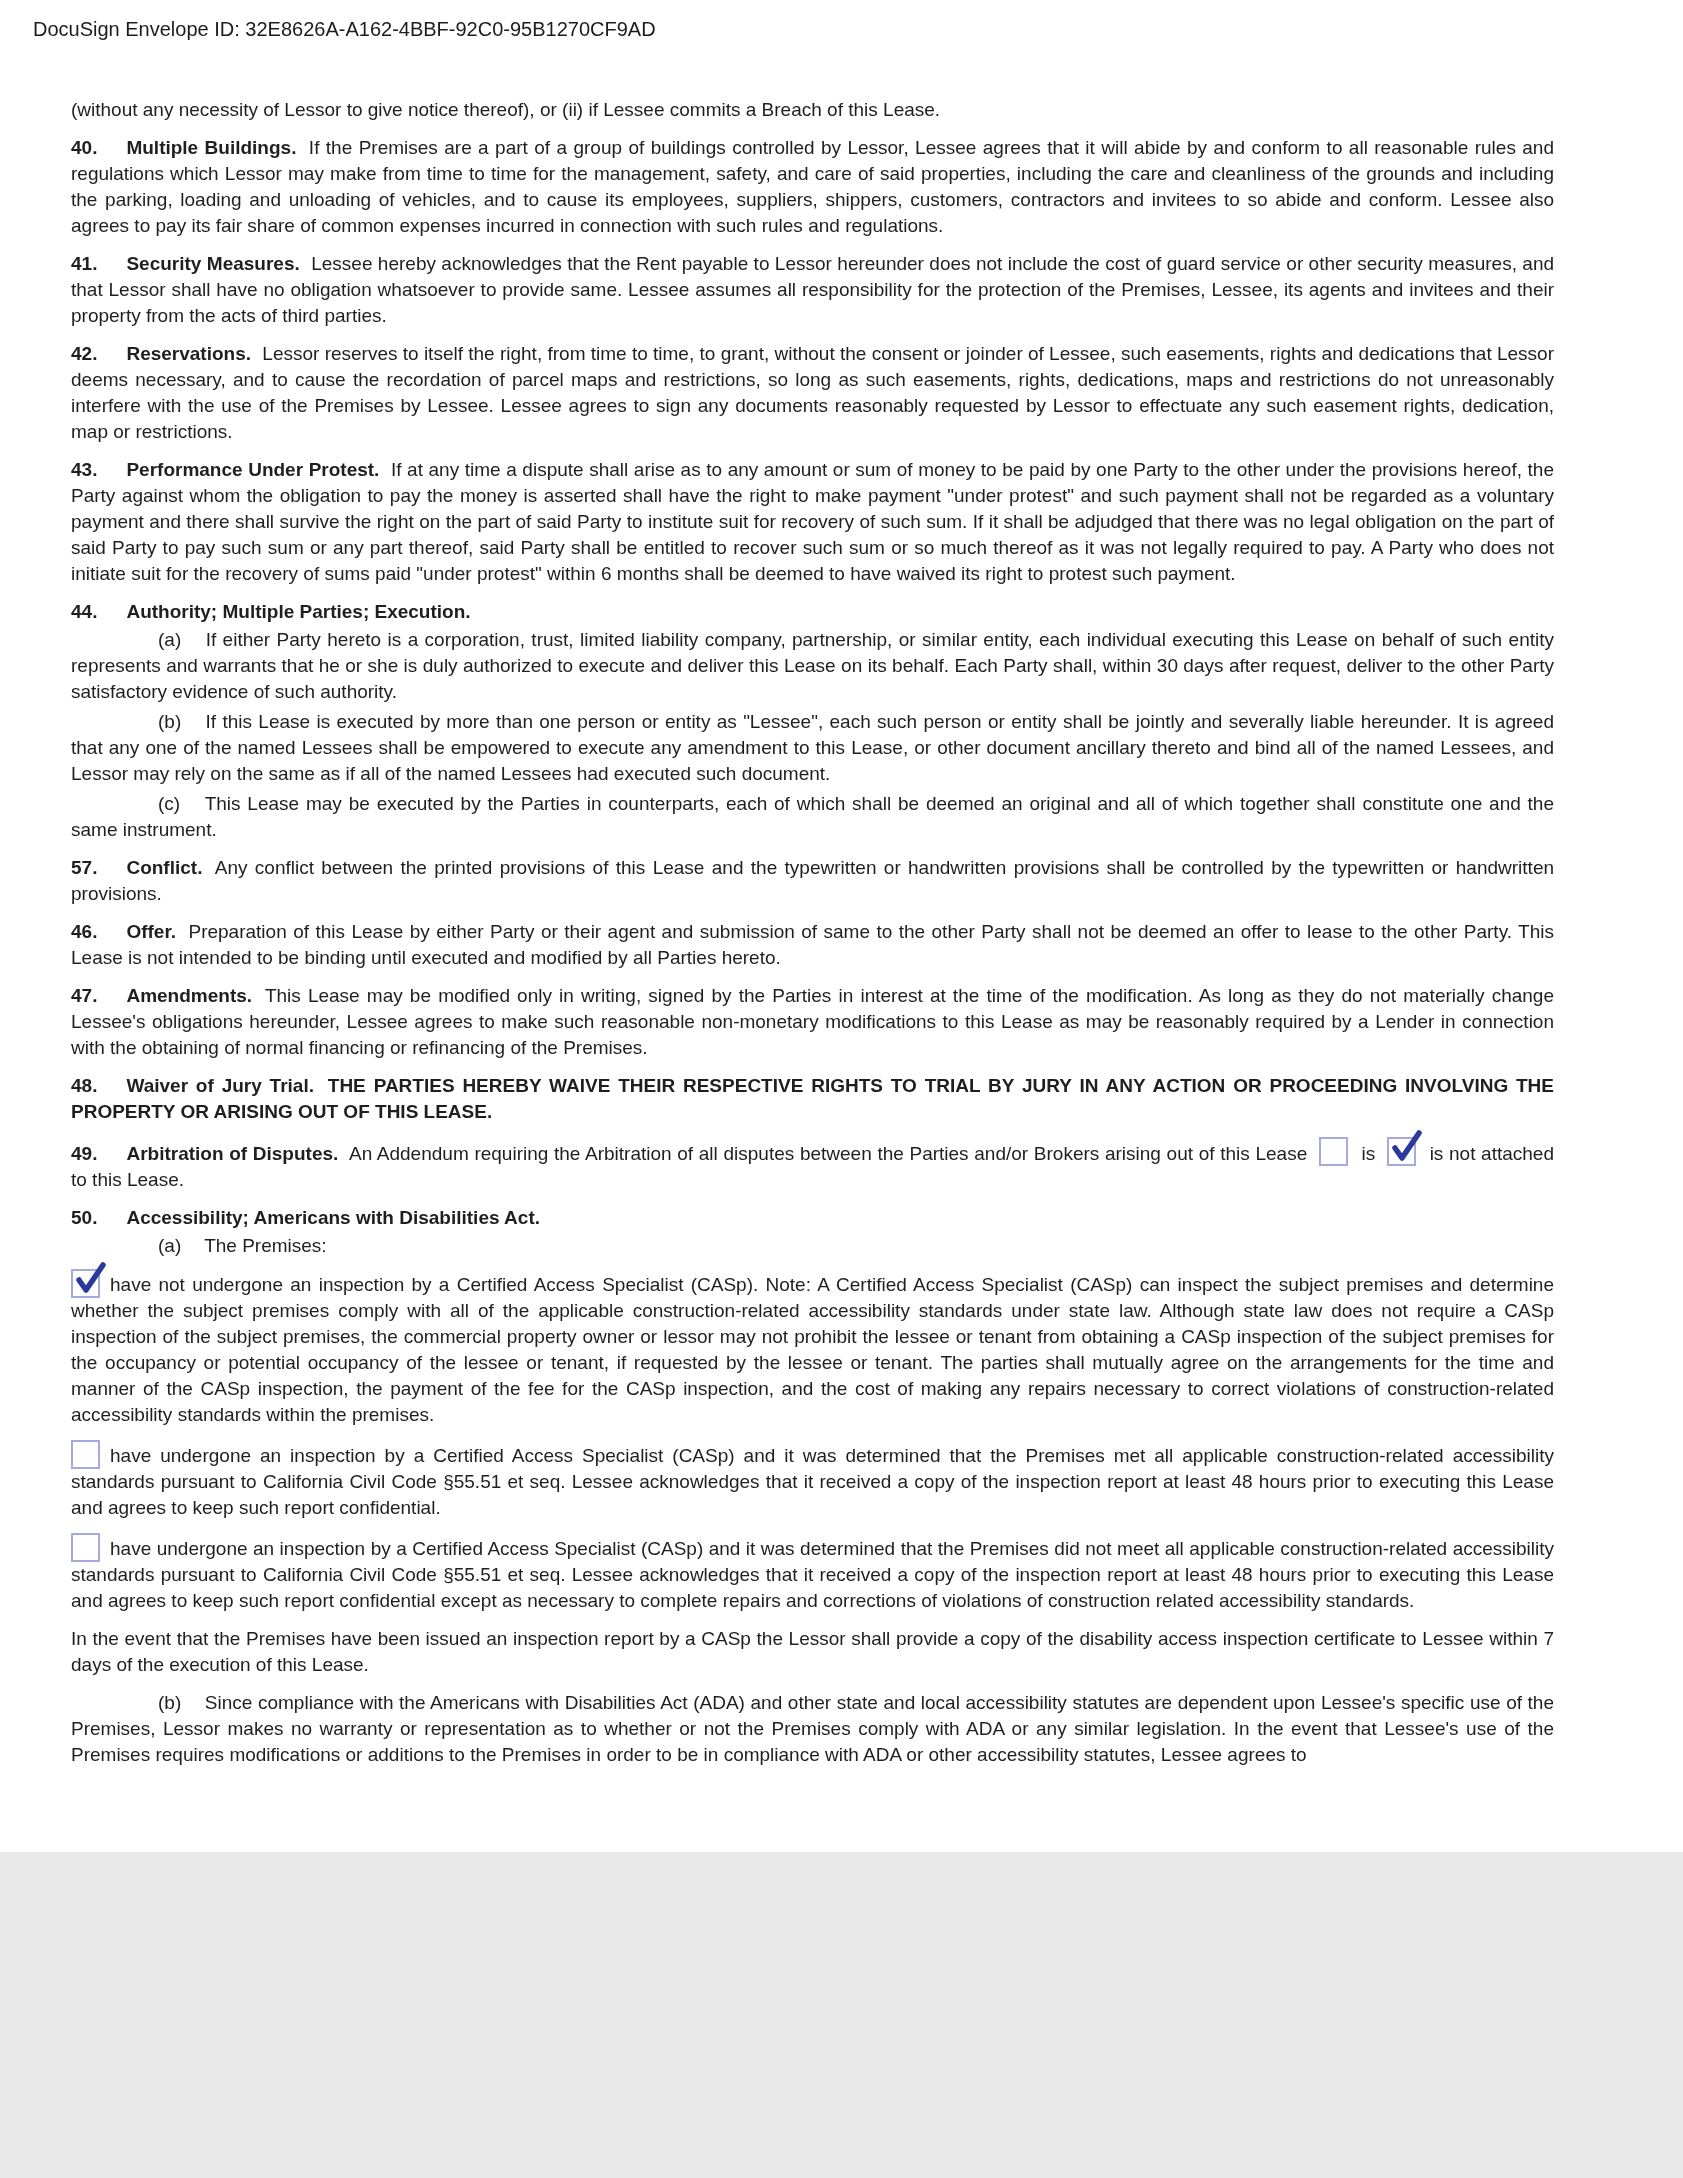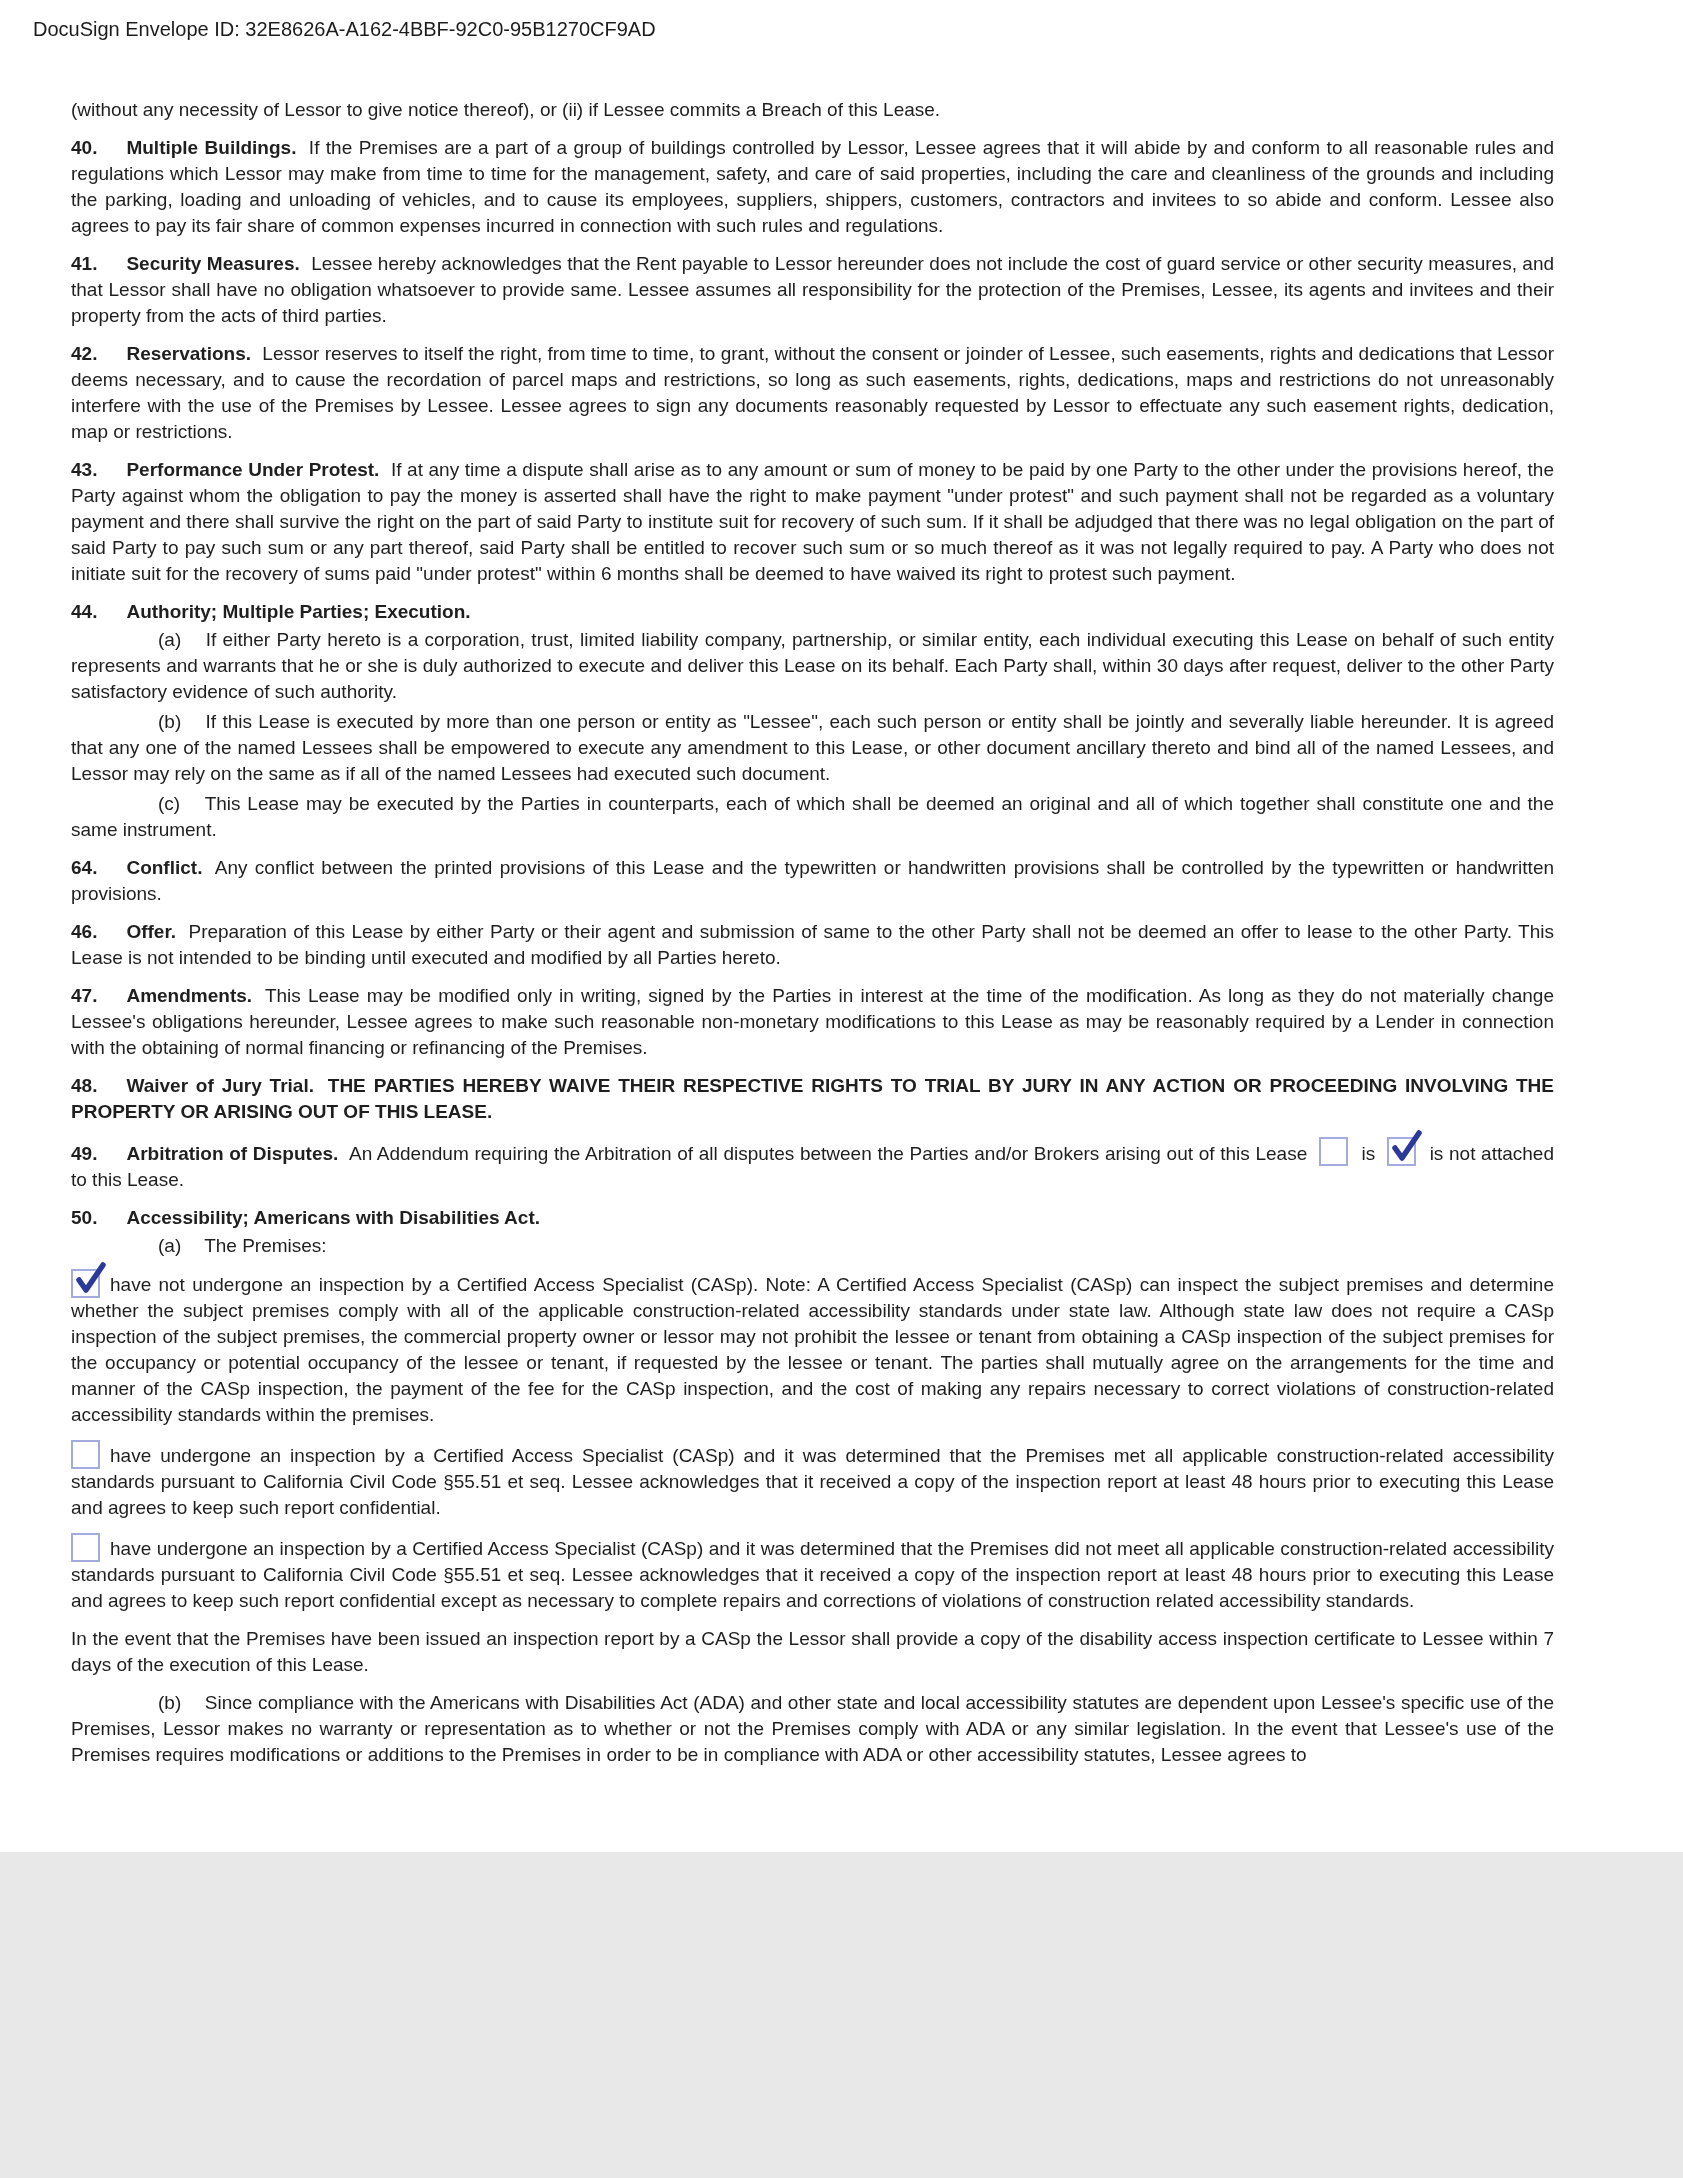--- a/index.html
+++ b/index.html
@@ -68,21 +68,21 @@
     <p class="sub">
       <span class="lbl">(b)</span>
       <span>If this Lease is executed by more than one person or entity as "Lessee", each such person or entity shall be jointly and severally liable hereunder.  It is agreed that any one of the named Lessees shall be empowered to execute any amendment to this Lease, or other document ancillary thereto and bind all of the named Lessees, and Lessor may rely on the same as if all of the named Lessees had executed such document.</span>
     </p>
     <p class="sub" style="margin-bottom:12px !important;">
       <span class="lbl">(c)</span>
       <span>This Lease may be executed by the Parties in counterparts, each of which shall be deemed an original and all of which together shall constitute one and the same instrument.</span>
     </p>
 
     <p>
-      <b class="num">64.</b><b class="ttl">Conflict.</b>
+      <b class="num">57.</b><b class="ttl">Conflict.</b>
       <span>Any conflict between the printed provisions of this Lease and the typewritten or handwritten provisions shall be controlled by the typewritten or handwritten provisions.</span>
     </p>
 
     <p>
       <b class="num">46.</b><b class="ttl">Offer.</b>
       <span>Preparation of this Lease by either Party or their agent and submission of same to the other Party shall not be deemed an offer to lease to the other Party.  This Lease is not intended to be binding until executed and modified by all Parties hereto.</span>
     </p>
 
     <p>
       <b class="num">47.</b><b class="ttl">Amendments.</b>

